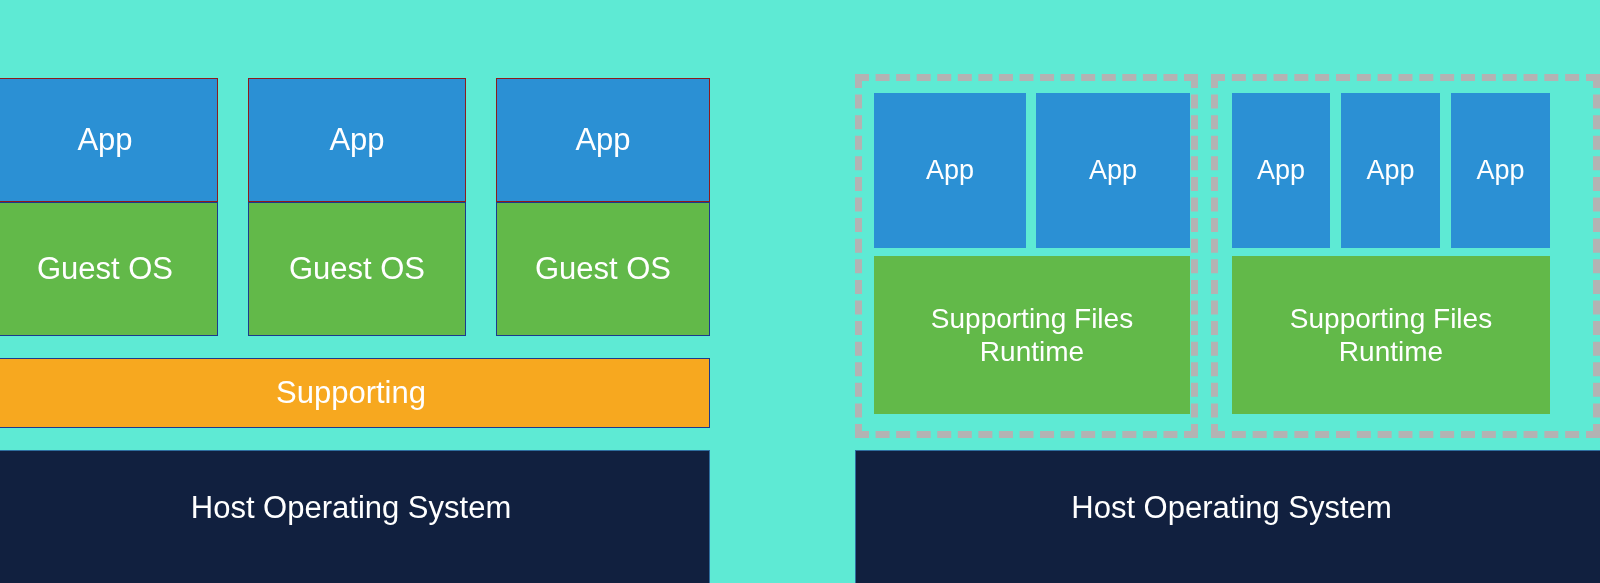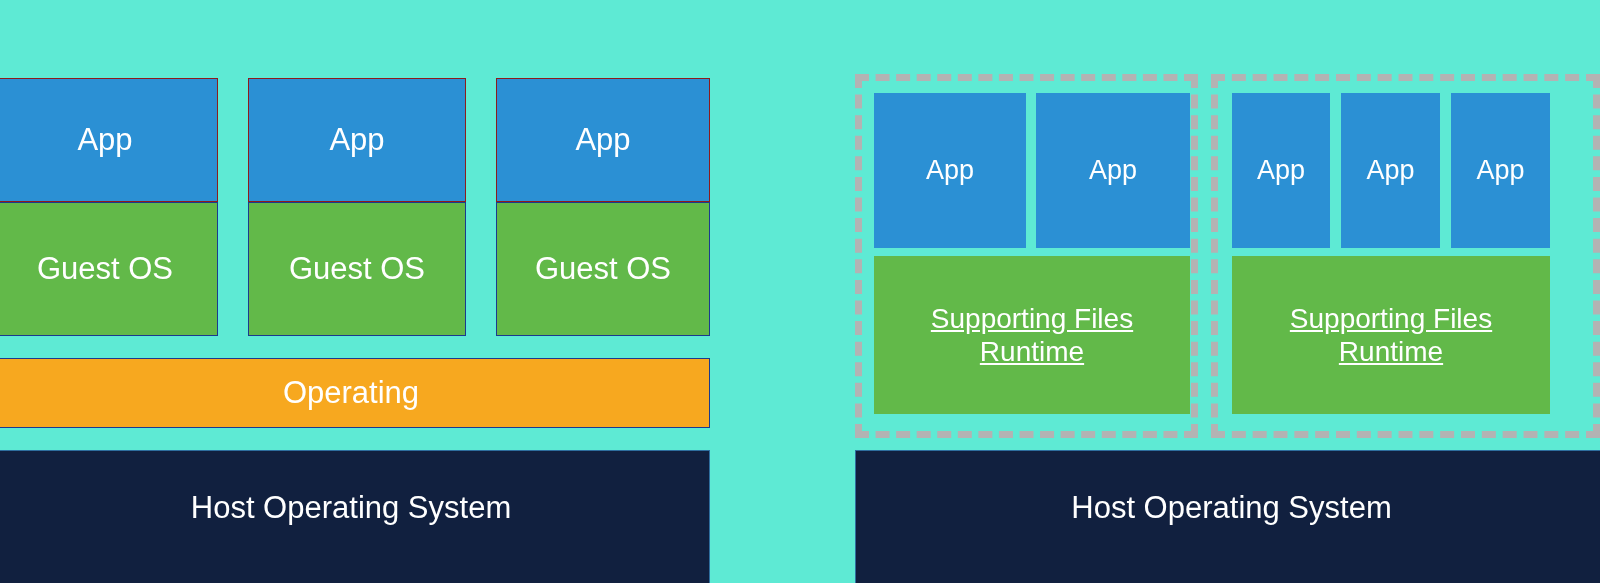--- a/index.html
+++ b/index.html
@@ -55,21 +55,20 @@
     border: 7px dashed #B3B3B3;
     background: transparent;
   }
   .app-ct {
     background: #2B90D4;
     font-size: 27px;
   }
   .runtime {
     background: #62B949;
     font-size: 28px;
-    text-decoration: underline;
   }
 </style>
 </head>
 <body>
 
 <div id="canvas">
 
   <div class="box app-vm" style="left:-8px; top:78px; width:226px; height:124px;">
     <span>App</span>
   </div>
@@ -85,21 +84,21 @@
   </div>
 
   <div class="box app-vm" style="left:496px; top:78px; width:214px; height:124px;">
     <span>App</span>
   </div>
   <div class="box guest-os" style="left:496px; top:202px; width:214px; height:134px;">
     <span>Guest OS</span>
   </div>
 
   <div class="box hypervisor" style="left:-8px; top:358px; width:718px; height:70px;">
-    <span>Operating</span>
+    <span>Supporting</span>
   </div>
 
   <div class="box host-os" style="left:-8px; top:450px; width:718px; height:140px;">
     <span style="position:relative; top:-12px;">Host Operating System</span>
   </div>
 
   <div class="container-group" style="left:855px; top:74px; width:343px; height:364px;"></div>
 
   <div class="box app-ct" style="left:874px; top:93px; width:152px; height:155px;">
     <span>App</span>

